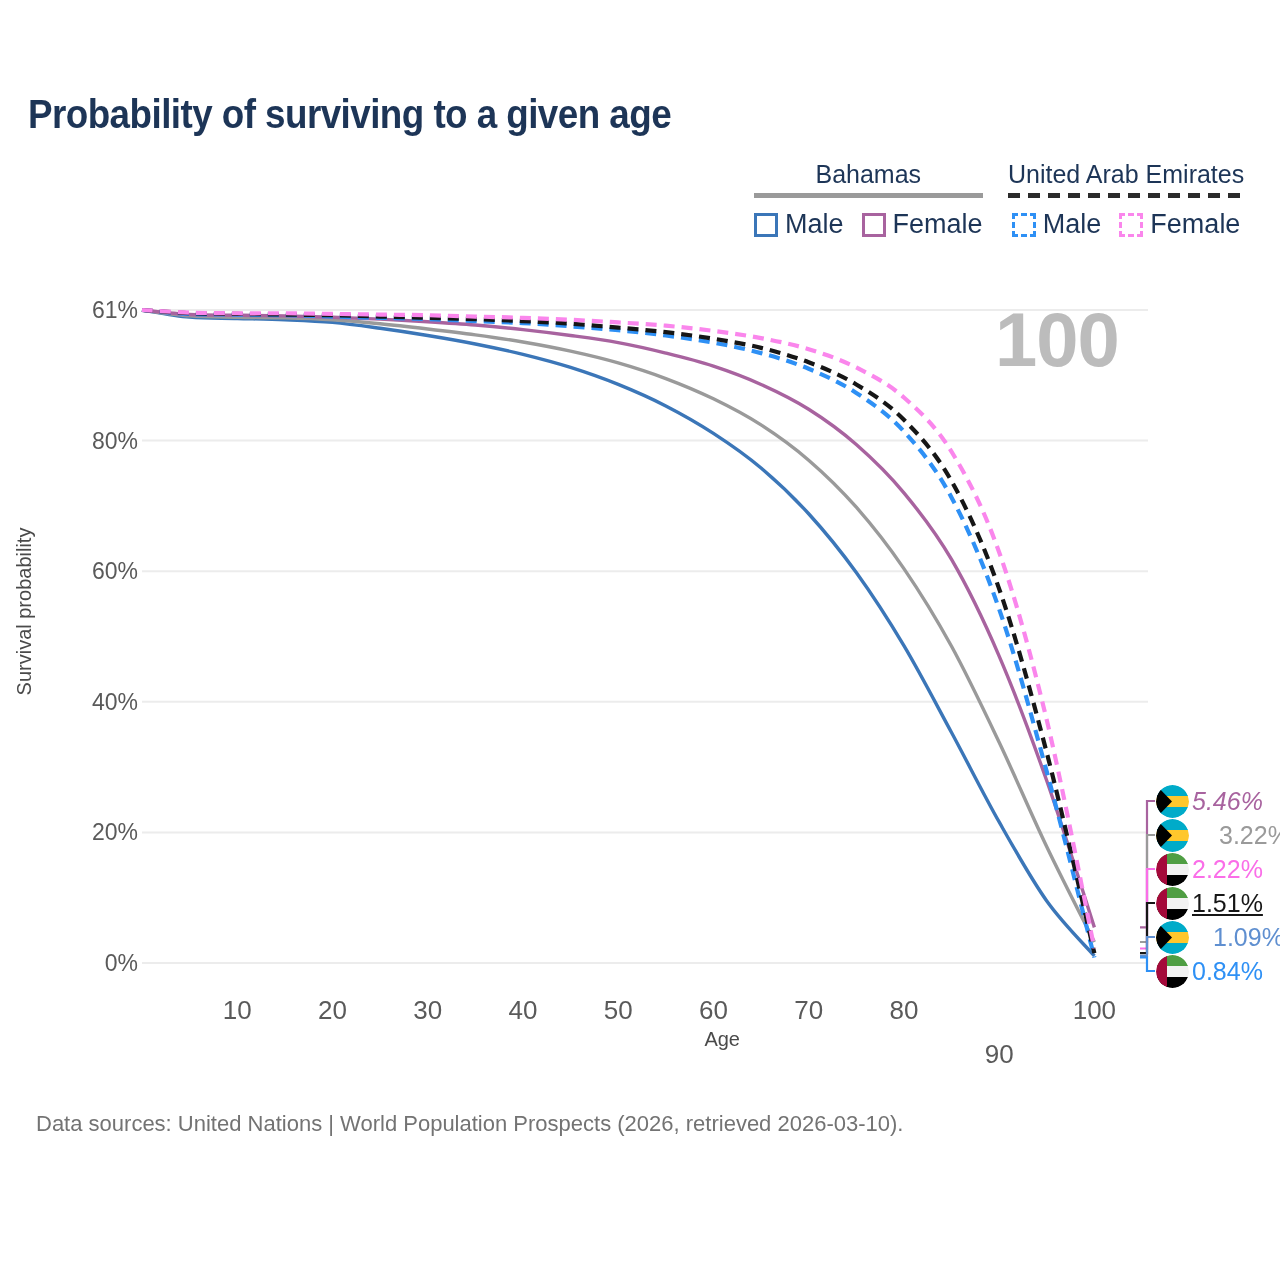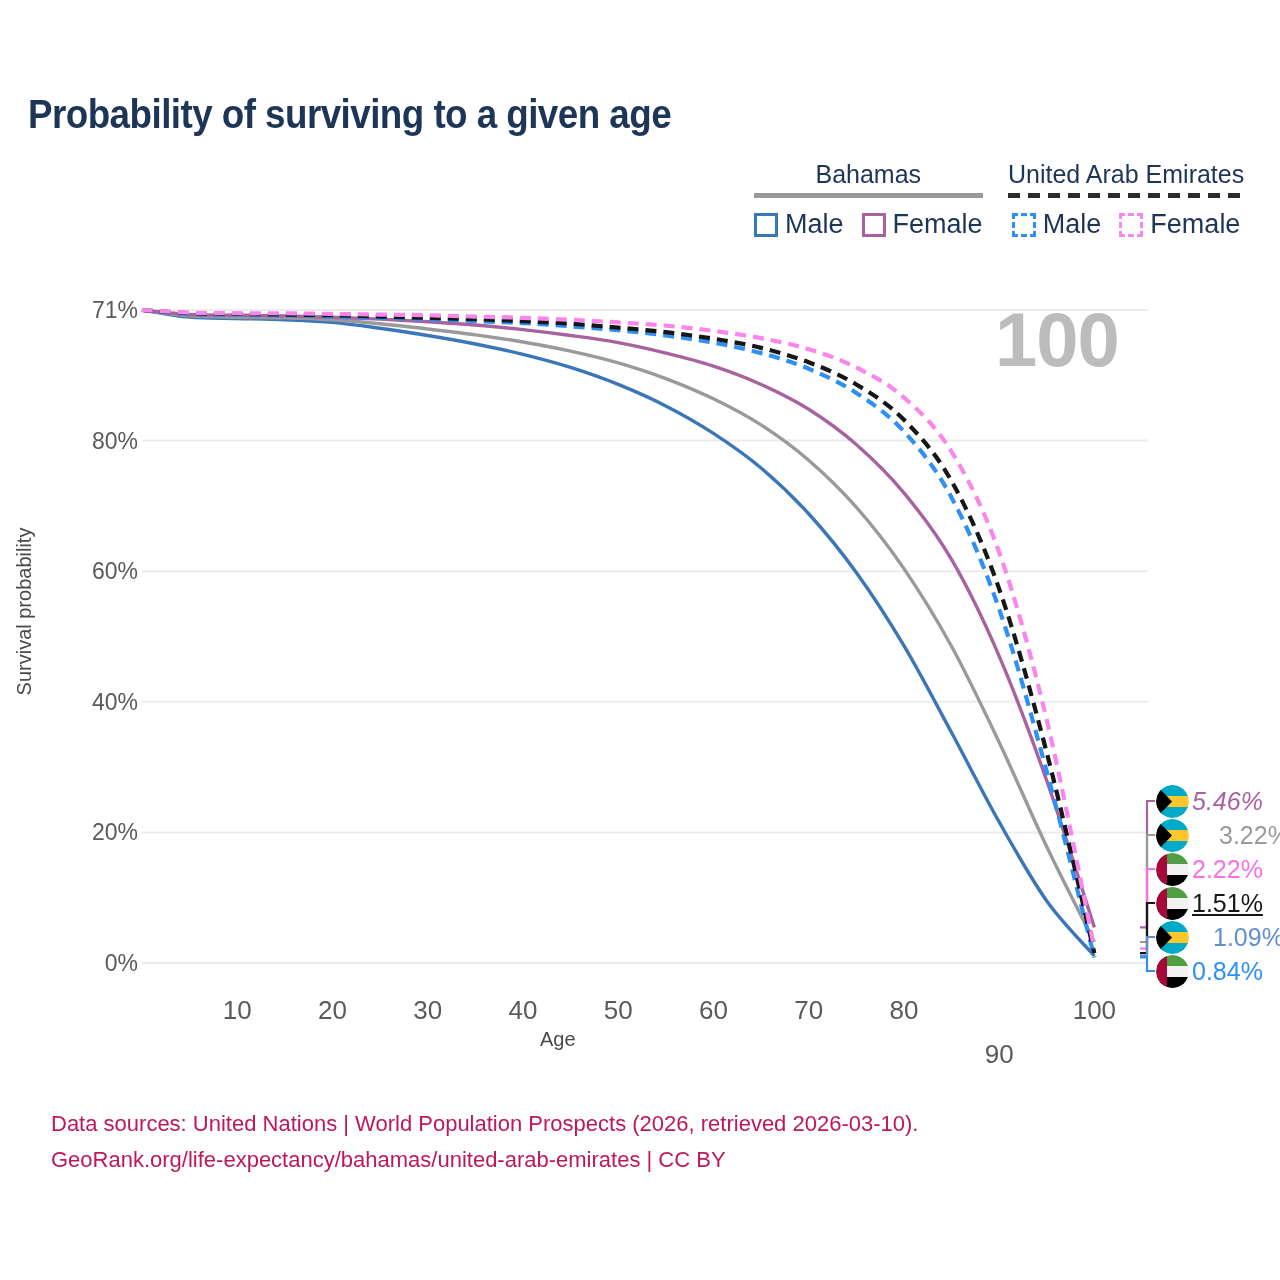--- a/index.html
+++ b/index.html
@@ -106,21 +106,21 @@
     text-align: center;
     font-size: 20px;
     color: #4a4a4a;
     transform: rotate(-90deg);
   }
   .axis-label-x {
     position: absolute;
     left: 540px;
     top: 1028px;
     width: 200px;
-    text-align: left;
+    text-align: right;
     font-size: 20px;
     color: #4a4a4a;
   }
   .ytick {
     position: absolute;
     right: 1142px;
     width: 120px;
     text-align: right;
     font-size: 23px;
     color: #5a5a5a;
@@ -169,24 +169,24 @@
     position: relative;
   }
   .endlabel-value {
     font-size: 25px;
     white-space: nowrap;
   }
 
   
   .footer {
     position: absolute;
-    left: 51px;
+    left: 36px;
     top: 1106px;
     font-size: 22px;
-    color: #be185d;
+    color: #737373;
     line-height: 1.62;
   }
   .footer div { white-space: nowrap; }
 </style>
 </head>
 <body>
 
 <div id="root">
 
   <div class="chart-title">Probability of surviving to a given age</div>
@@ -246,21 +246,21 @@
       </svg>
     <div class="watermark">100</div>
     <div class="axis-label-y">Survival probability</div>
     <div class="axis-label-x">Age</div>
     <div id="ytick-host">
         <div class="ytick" style="top: 963px;">0%</div>
         <div class="ytick" style="top: 832.4px;">20%</div>
         <div class="ytick" style="top: 701.8px;">40%</div>
         <div class="ytick" style="top: 571.2px;">60%</div>
         <div class="ytick" style="top: 440.6px;">80%</div>
-        <div class="ytick" style="top: 310px;">71%</div>
+        <div class="ytick" style="top: 310px;">61%</div>
       </div>
     <div id="xtick-host">
         <div class="xtick" style="left: 237.238px;">10</div>
         <div class="xtick" style="left: 332.476px;">20</div>
         <div class="xtick" style="left: 427.714px;">30</div>
         <div class="xtick" style="left: 522.952px;">40</div>
         <div class="xtick" style="left: 618.19px;">50</div>
         <div class="xtick" style="left: 713.429px;">60</div>
         <div class="xtick" style="left: 808.667px;">70</div>
         <div class="xtick" style="left: 903.905px;">80</div>
@@ -363,16 +363,15 @@
               <rect x="0" y="22" width="33" height="11" fill="#000000"></rect>
               <rect x="0" y="0" width="11" height="33" fill="#a4093a"></rect>
             </g>
           </svg></span>
         <span class="endlabel-value" style="color: rgb(46, 144, 245);">0.84%</span>
       </div>
     </div>
 
   <div class="footer">
     <div>Data sources: United Nations | World Population Prospects (2026, retrieved 2026-03-10).</div>
-    <div>GeoRank.org/life-expectancy/bahamas/united-arab-emirates | CC BY</div>
   </div>
 
 </div>
 
 </body></html>

